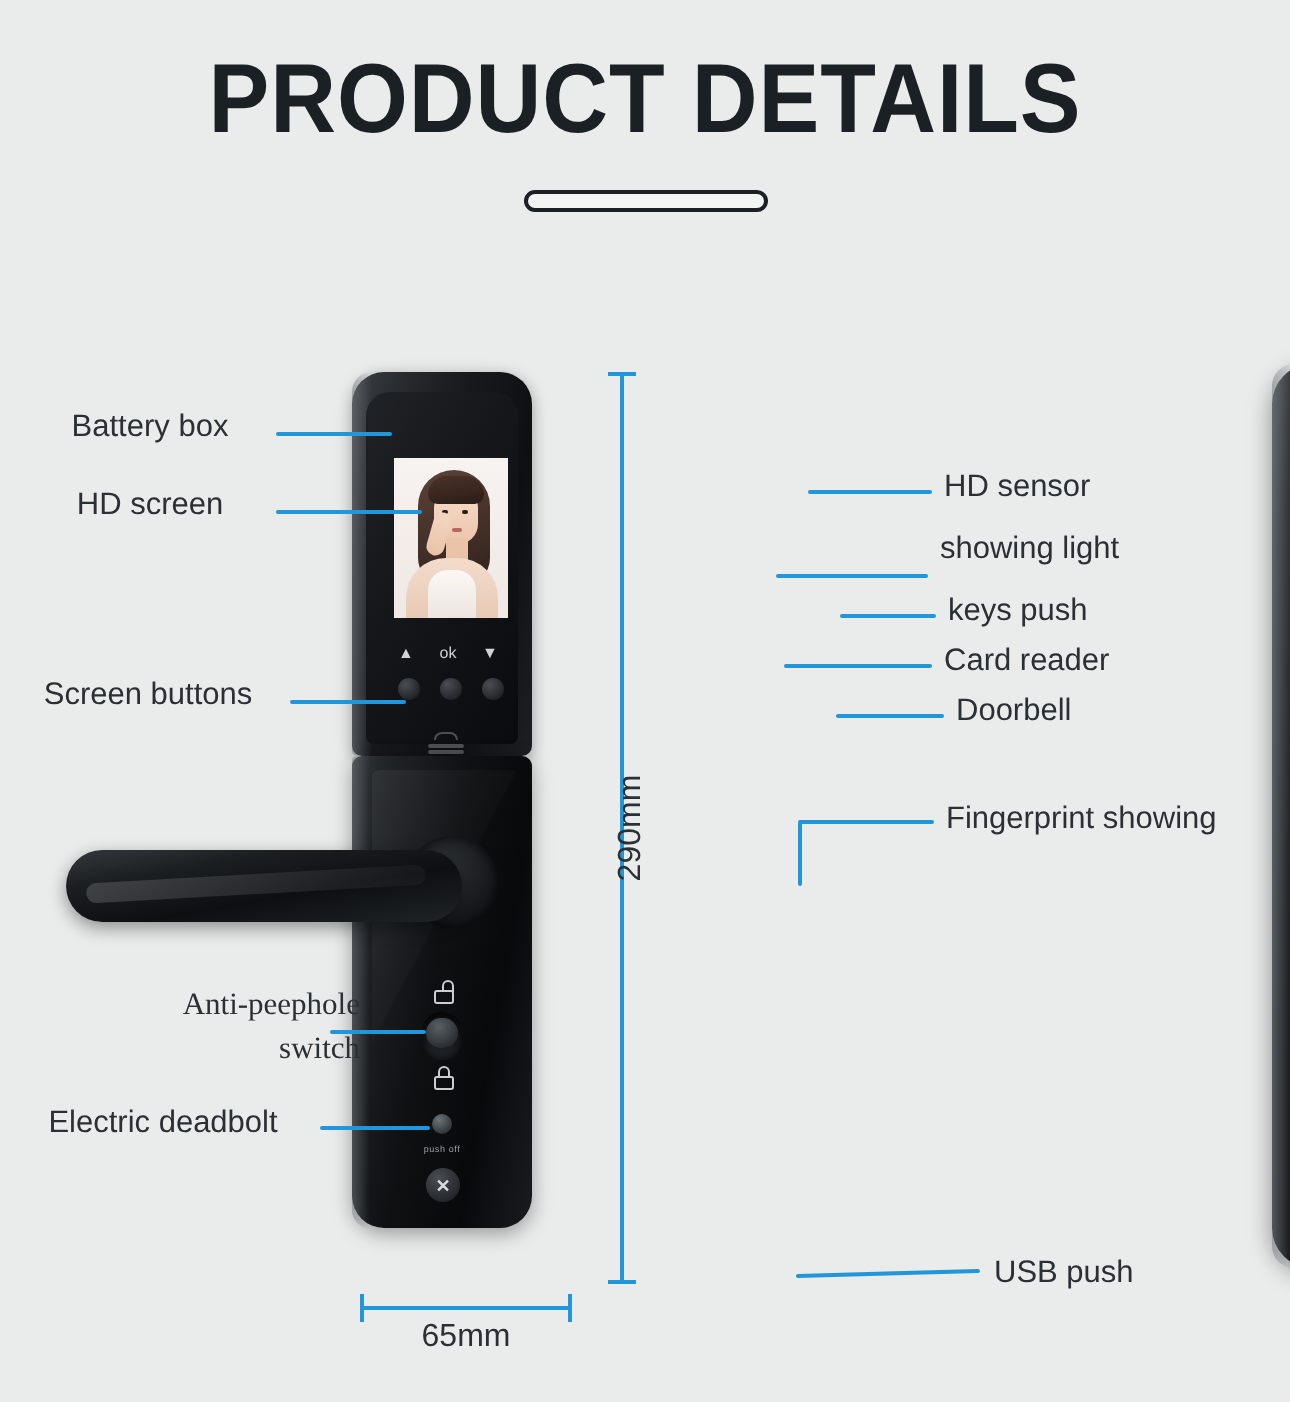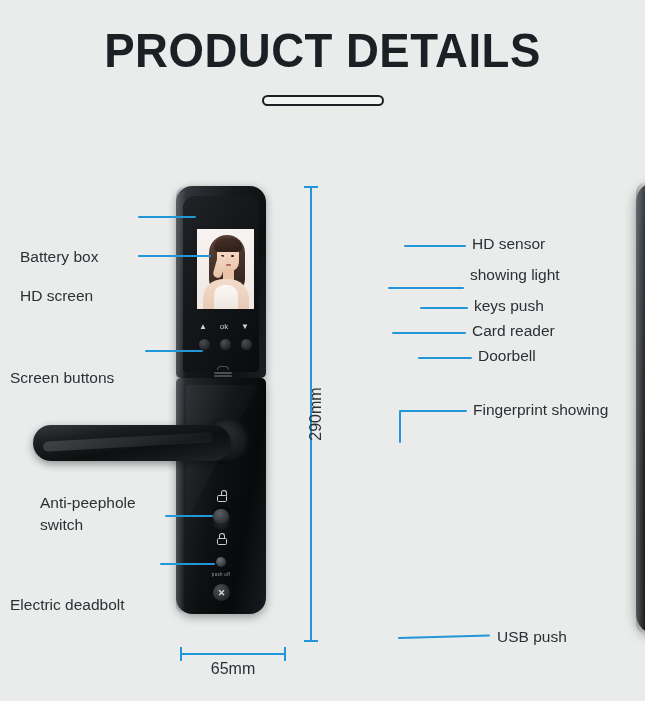--- a/index.html
+++ b/index.html
@@ -38,22 +38,22 @@
 
   
   .lbl {
     position: absolute;
     font-size: 15.5px;
     color: #2b3034;
     white-space: nowrap;
     line-height: 1.35;
   }
   .lbl.r { text-align: left; }
-  .lbl.l { text-align: left; margin-top: 43px; }
-  .lbl.two { white-space: normal; text-align: left; line-height: 1.45; }
+  .lbl.l { text-align: center; }
+  .lbl.two { white-space: normal; text-align: right; line-height: 1.45; font-family: Liberation Serif, serif; }
 
   
   .line {
     position: absolute;
     background: #2196d8;
     height: 2.4px;
     border-radius: 1px;
   }
   .vline {
     position: absolute;
@@ -348,21 +348,21 @@
       
     </div>
   </div>
 
   <div class="lbl l" style="left:20px; top:204px; width:110px;">Battery box</div>
   <div class="line" style="left:138px; top:216px; width:58px;"></div>
 
   <div class="lbl l" style="left:20px; top:243px; width:110px;">HD screen</div>
   <div class="line" style="left:138px; top:255px; width:73px;"></div>
 
-  <div class="lbl l" style="left:10px; top:325px; width:128px;">Screen buttons</div>
+  <div class="lbl l" style="left:10px; top:338px; width:128px;">Screen buttons</div>
   <div class="line" style="left:145px; top:350px; width:58px;"></div>
 
   <div class="lbl two" style="left:40px; top:492px; width:140px;">
     <span>Anti-peephole</span><br>
     <span>switch</span>
   </div>
   <div class="line" style="left:165px; top:515px; width:48px;"></div>
 
   <div class="lbl l" style="left:10px; top:552px; width:143px;">Electric deadbolt</div>
   <div class="line" style="left:160px; top:563px; width:55px;"></div>

